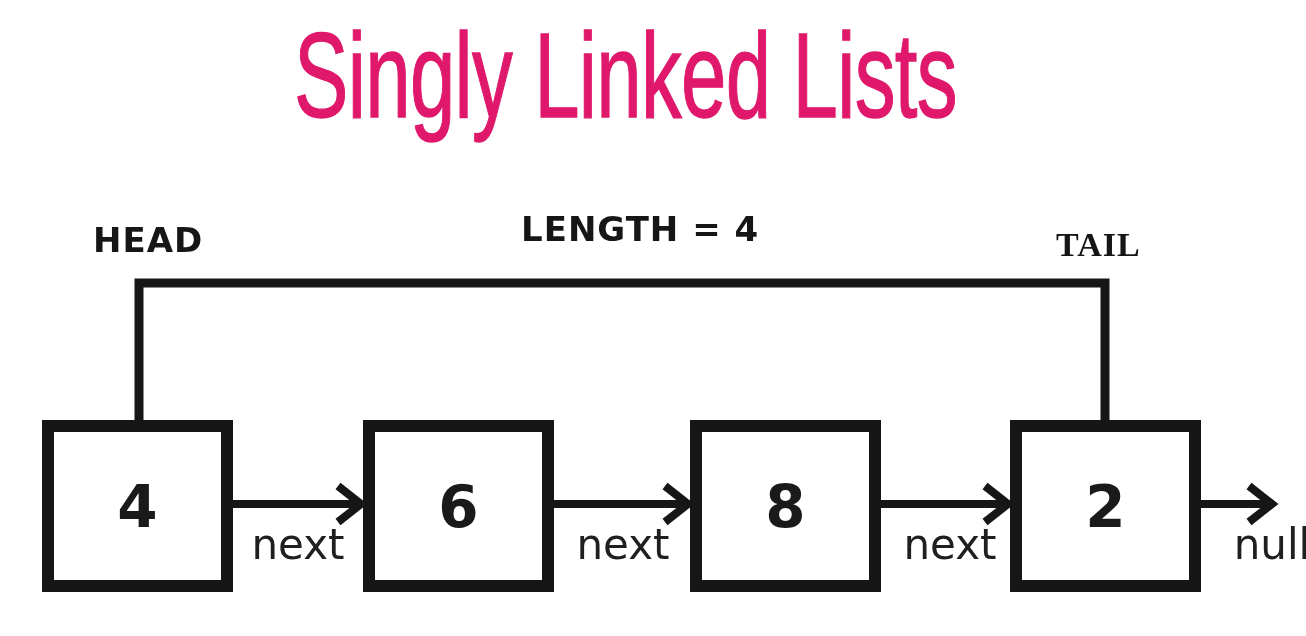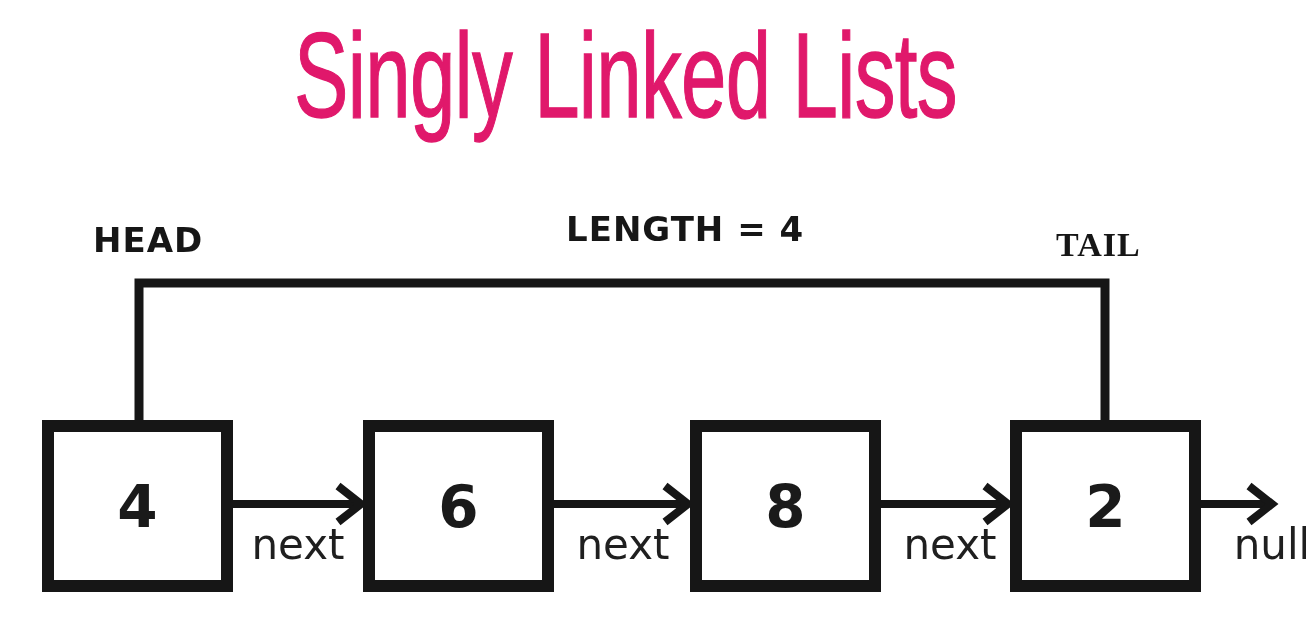--- a/index.html
+++ b/index.html
@@ -39,21 +39,21 @@
     position: absolute;
     font-family: "DejaVu Sans", sans-serif;
     font-weight: 700;
     font-size: 34px;
     line-height: 1;
     letter-spacing: 1px;
     color: #161616;
     white-space: nowrap;
   }
   .anno-head   { left: 93px;   top: 223px; }
-  .anno-length { left: 566px;  top: 212px; text-align: center; }
+  .anno-length { left: 521px;  top: 212px; text-align: center; }
   .anno-tail   { left: 1056px; top: 228px; font-family: Liberation Serif, serif; }
   
   .wires {
     position: absolute;
     left: 0; top: 0;
     width: 1306px;
     height: 636px;
     pointer-events: none;
   }
   

